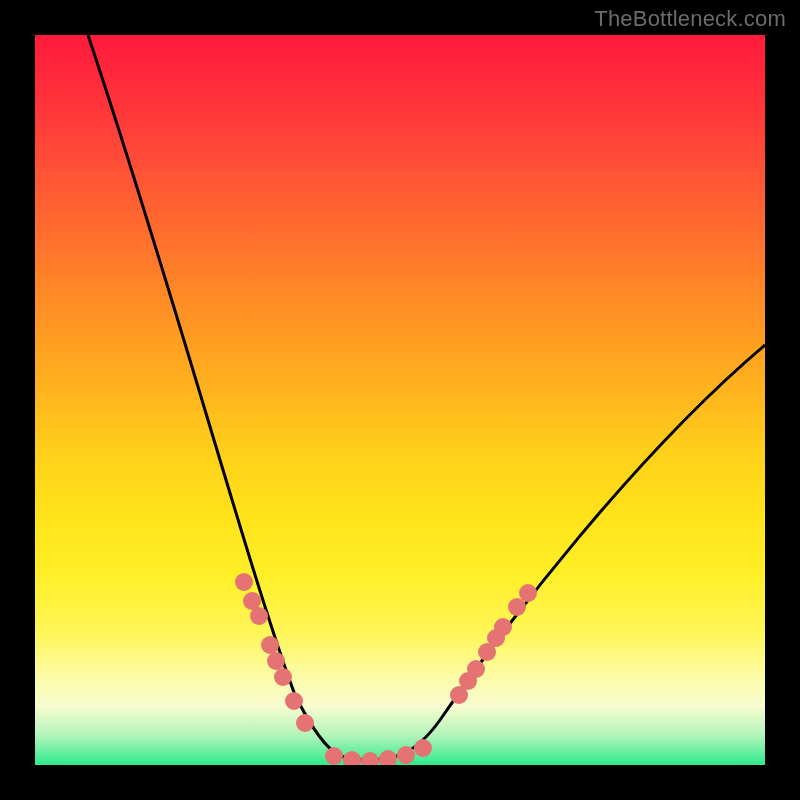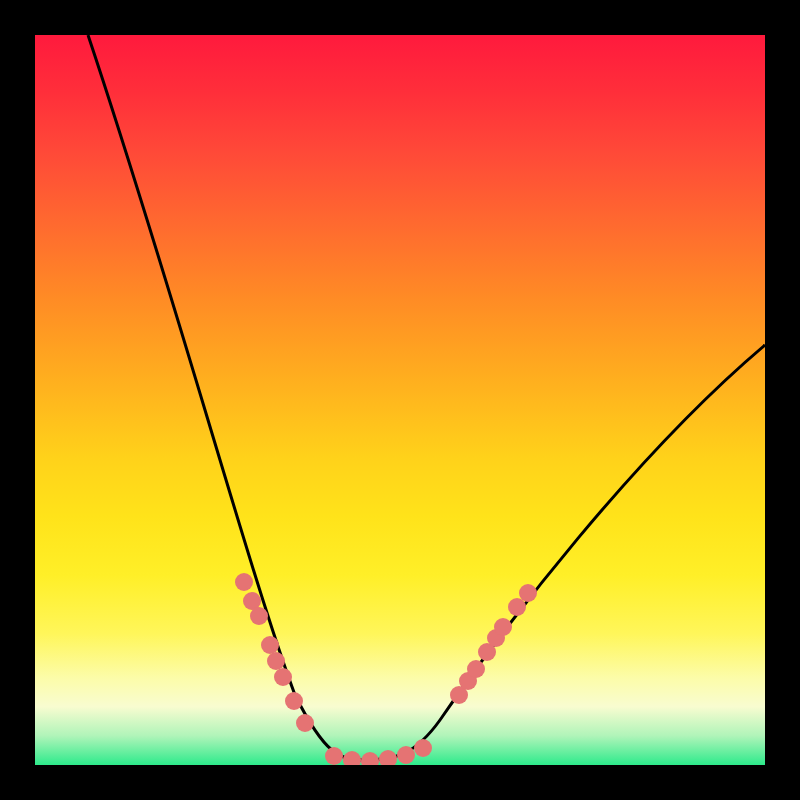--- a/index.html
+++ b/index.html
@@ -62,20 +62,21 @@
     inset: 0;
     width: 100%;
     height: 100%;
     overflow: visible;
   }
 </style>
 </head>
 <body>
 
 <div class="frame">
+  <div class="watermark">TheBottleneck.com</div>
 
   <div class="plot-area">
     <div class="gradient-bg"></div>
 
     <svg class="curve" viewBox="0 0 730 730" preserveAspectRatio="none">
       <path id="curve-path" fill="none" stroke="#000000" stroke-width="3" d="M 53 0 C 140 260, 215 540, 260 660 C 290 720, 305 725, 330 725 C 360 725, 380 720, 405 685 C 470 590, 600 420, 730 310"></path>
       <g id="markers-left">
           <circle cx="209" cy="547" r="9" fill="#e57373"></circle>
           <circle cx="217" cy="566" r="9" fill="#e57373"></circle>
           <circle cx="224" cy="581" r="9" fill="#e57373"></circle>

